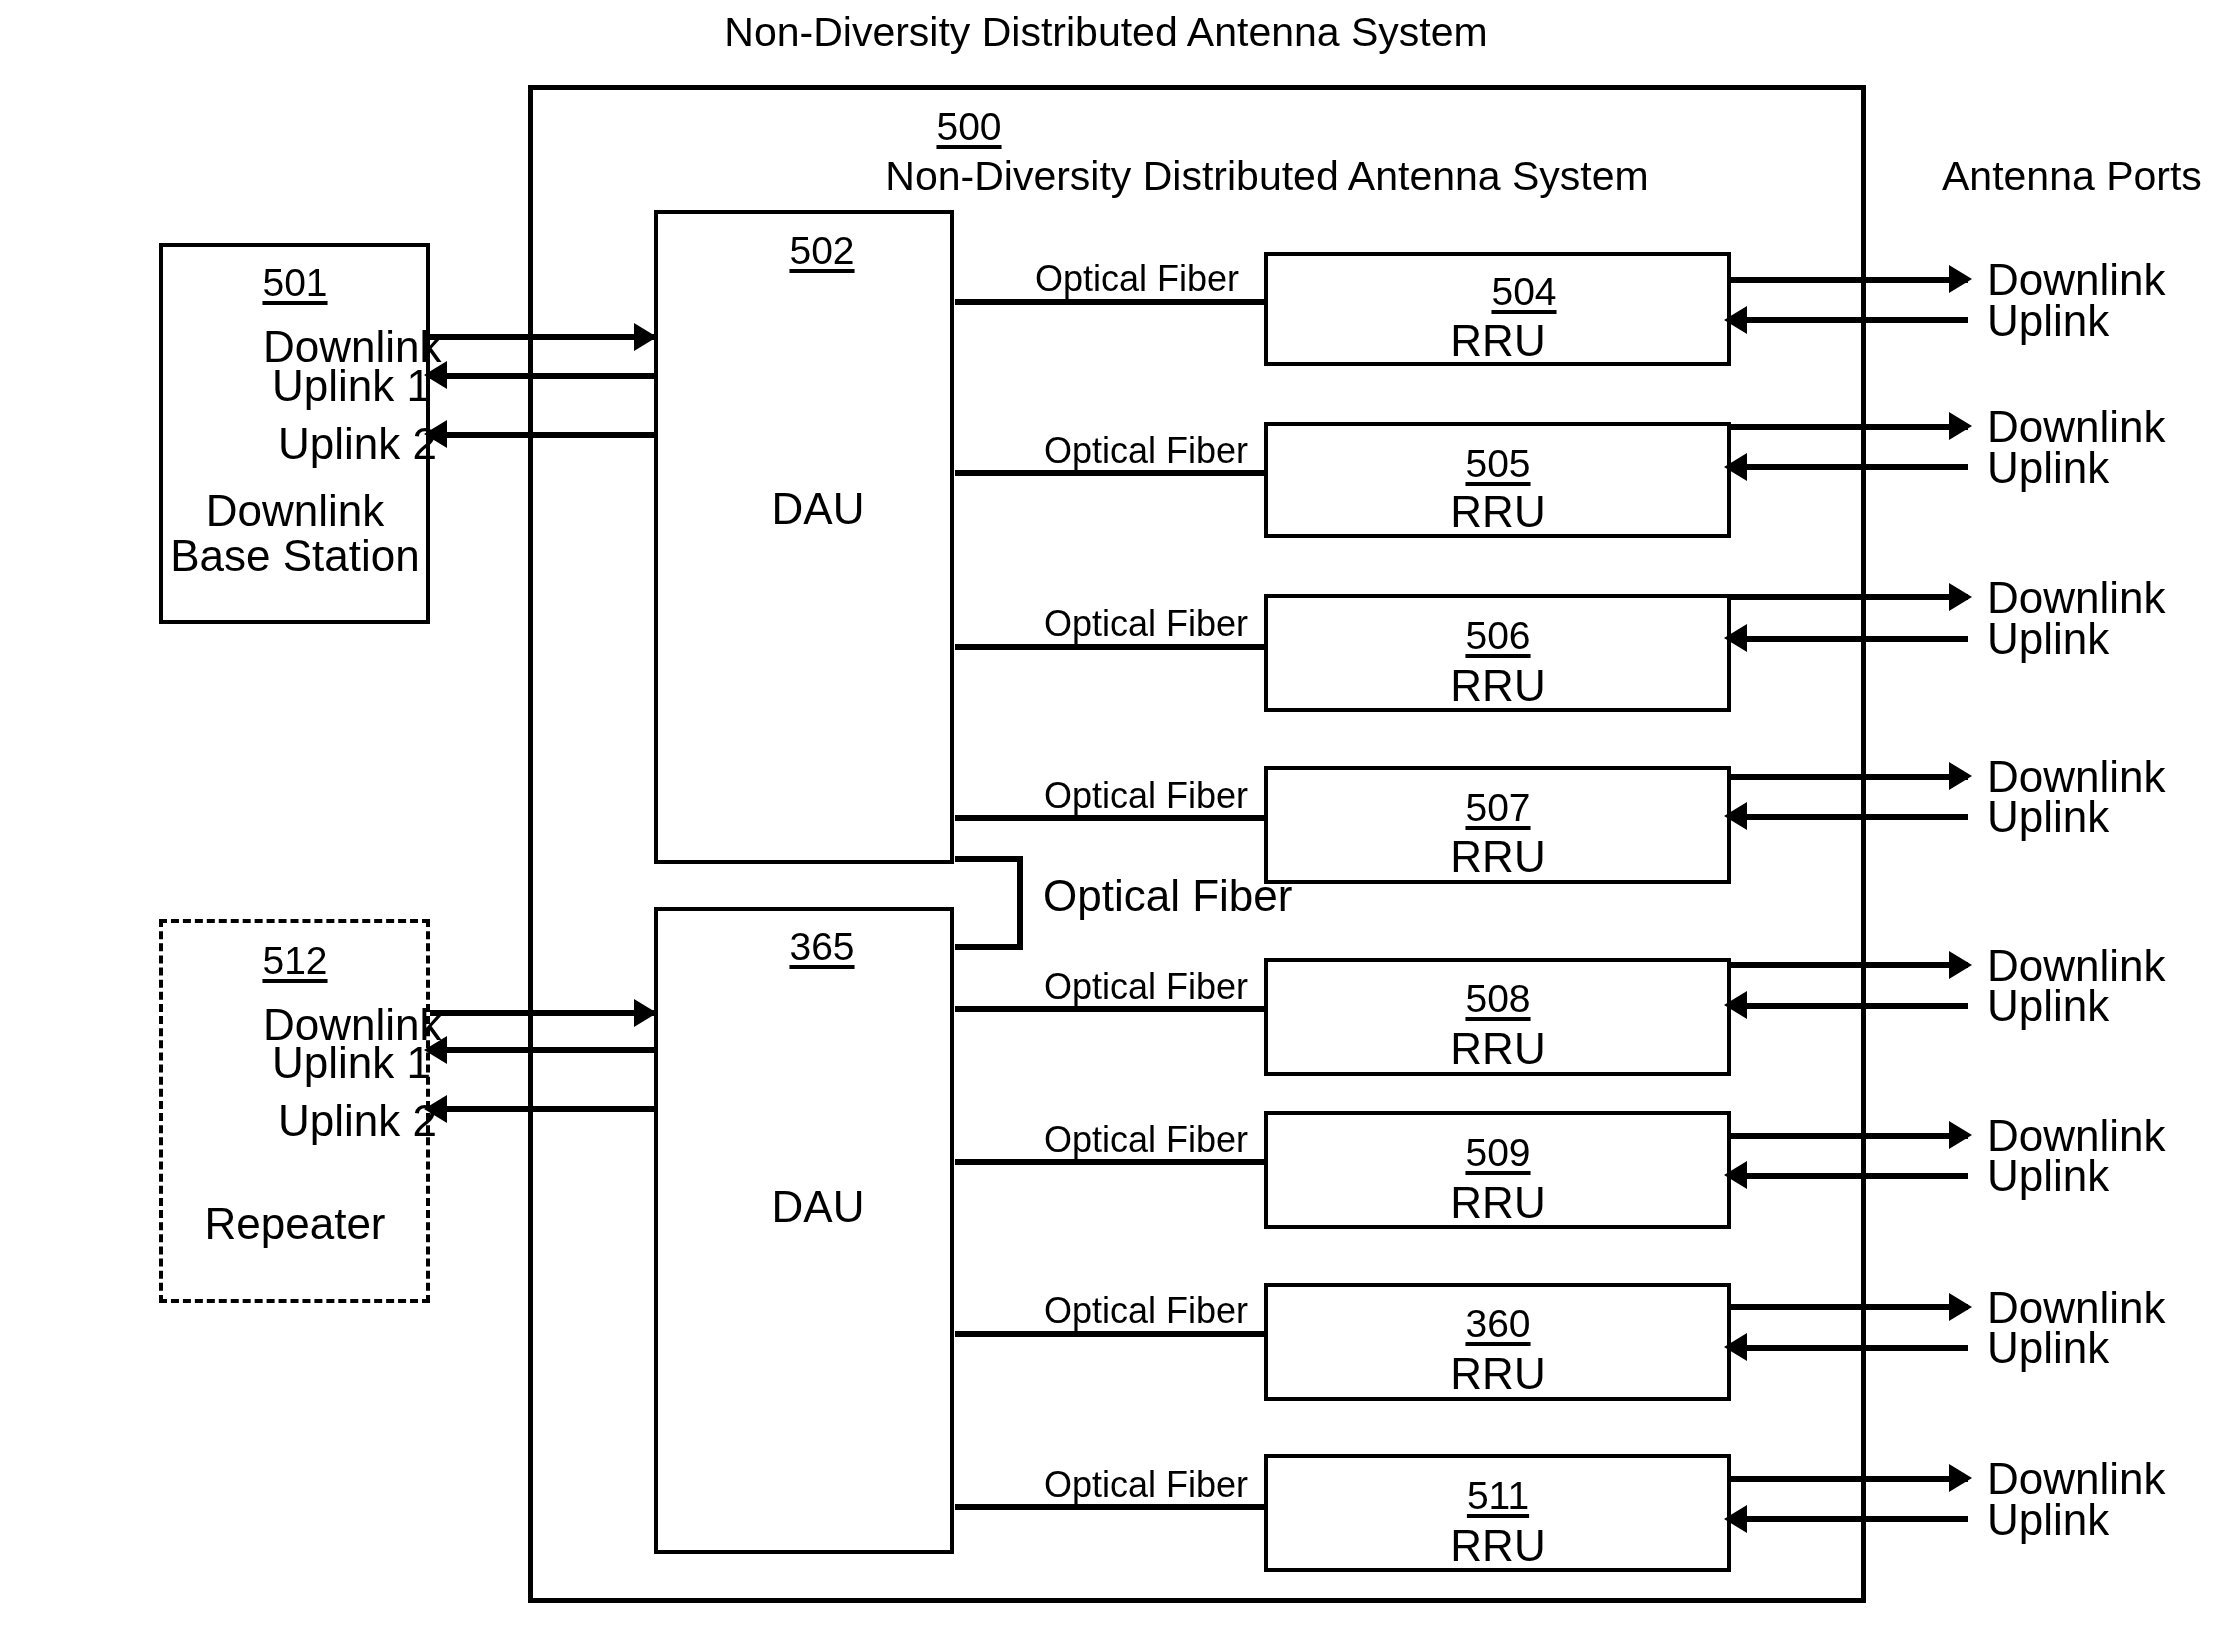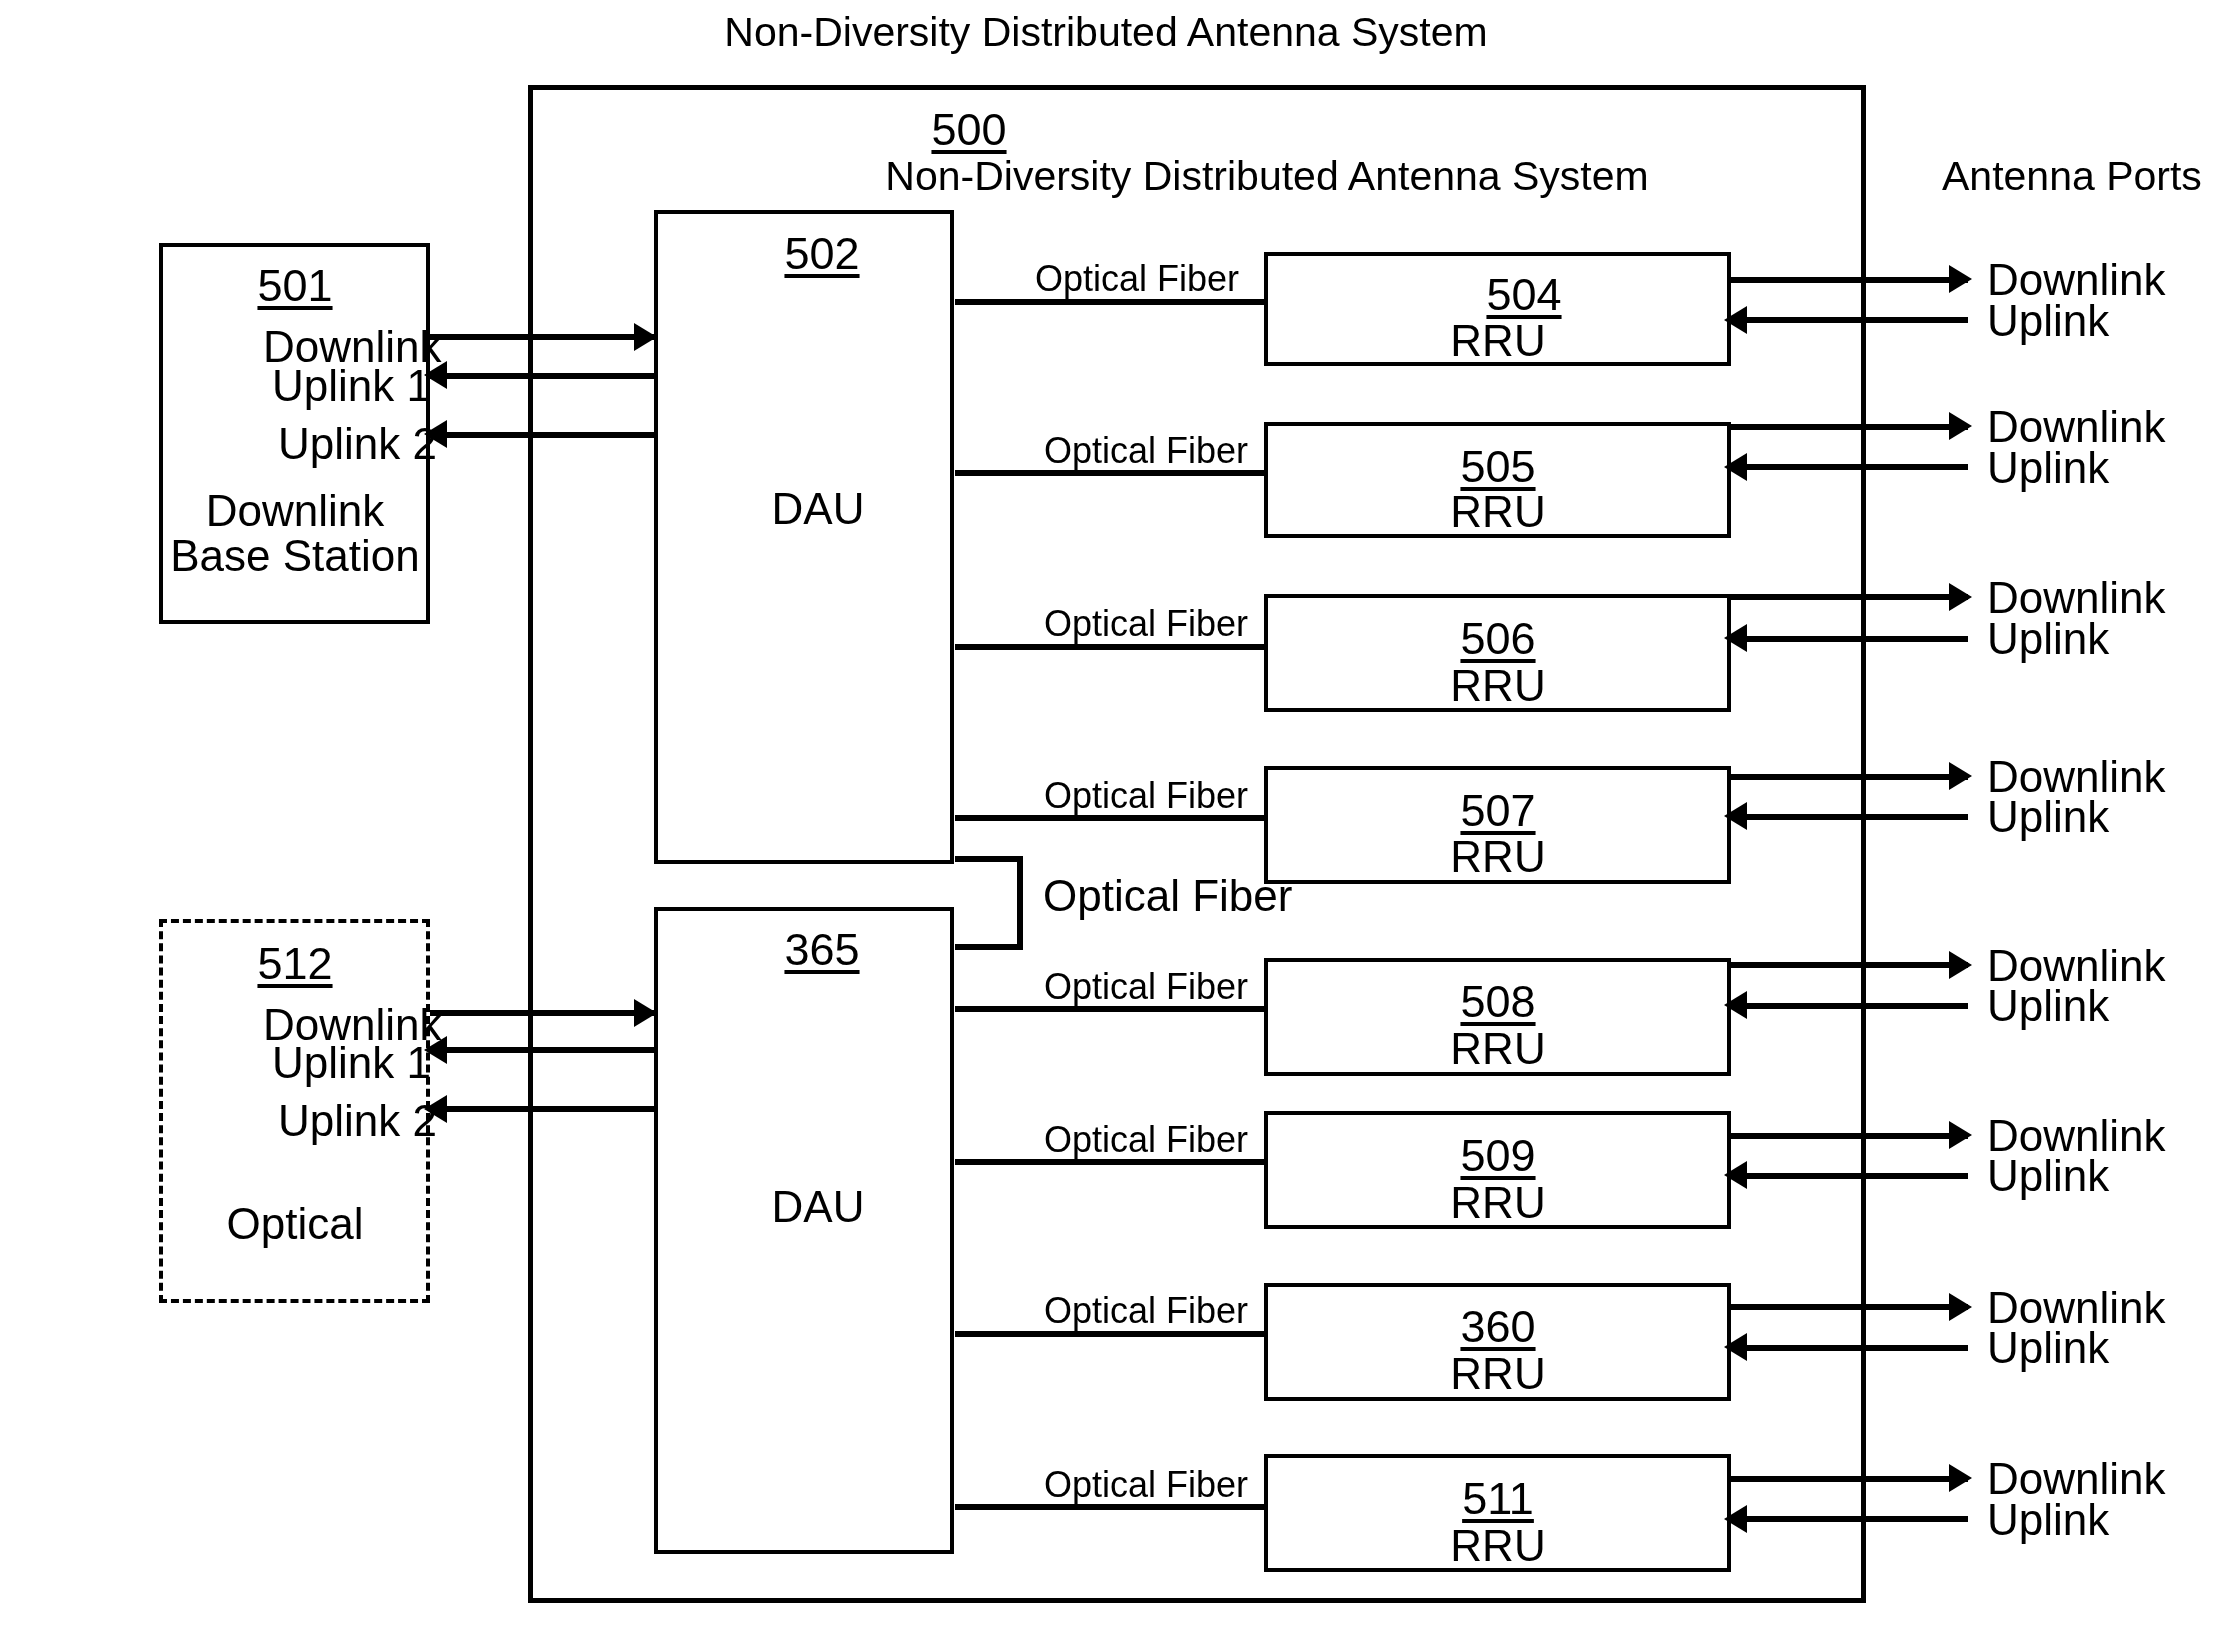--- a/index.html
+++ b/index.html
@@ -17,21 +17,21 @@
   .txt{position:absolute;white-space:nowrap;line-height:1;}
   .ctr{transform:translateX(-50%);}
   .box{position:absolute;border:4.6px solid #000;background:transparent;box-sizing:border-box;}
   .box-dash{position:absolute;border:4.6px dashed #000;background:transparent;box-sizing:border-box;}
   .frame{position:absolute;border:5.4px solid #000;background:transparent;box-sizing:border-box;}
   .hline{position:absolute;background:#000;height:6.2px;}
   .vline{position:absolute;background:#000;width:6.2px;}
   .ul{text-decoration:underline;text-underline-offset:4.6px;text-decoration-thickness:3.9px;}
 
   .title-main{font-size:41px;}
-  .label-num{font-size:45px;}
+  .label-num{font-size:39px;}
   .label-txt{font-size:44px;}
   .label-sm{font-size:36px;}
 
   
   .arr-r{position:absolute;width:0;height:0;
      border-top:14.7px solid transparent;border-bottom:14.7px solid transparent;
      border-left:23px solid #000;}
   .arr-l{position:absolute;width:0;height:0;
      border-top:14.7px solid transparent;border-bottom:14.7px solid transparent;
      border-right:23px solid #000;}
@@ -65,21 +65,21 @@
   <div class="arr-l" style="left:424px;top:361px;"></div>
 
   <div class="hline" style="left:430px;top:432px;width:224px;"></div>
   <div class="arr-l" style="left:424px;top:420px;"></div>
 
   <div class="box-dash" style="left:159px;top:919px;width:271px;height:384px;"></div>
   <div class="txt label-num ul ctr" style="left:295px;top:941px;">512</div>
   <div class="txt label-txt" style="left:263px;top:1003px;">Downlink</div>
   <div class="txt label-txt" style="left:272px;top:1041px;">Uplink 1</div>
   <div class="txt label-txt" style="left:278px;top:1099px;">Uplink 2</div>
-  <div class="txt label-txt ctr" style="left:295px;top:1202px;">Optical</div>
+  <div class="txt label-txt ctr" style="left:295px;top:1202px;">Repeater</div>
 
   <div class="hline" style="left:430px;top:1010px;width:224px;"></div>
   <div class="arr-r" style="left:634px;top:999px;"></div>
 
   <div class="hline" style="left:430px;top:1047px;width:224px;"></div>
   <div class="arr-l" style="left:424px;top:1036px;"></div>
 
   <div class="hline" style="left:430px;top:1106px;width:224px;"></div>
   <div class="arr-l" style="left:424px;top:1095px;"></div>
 

